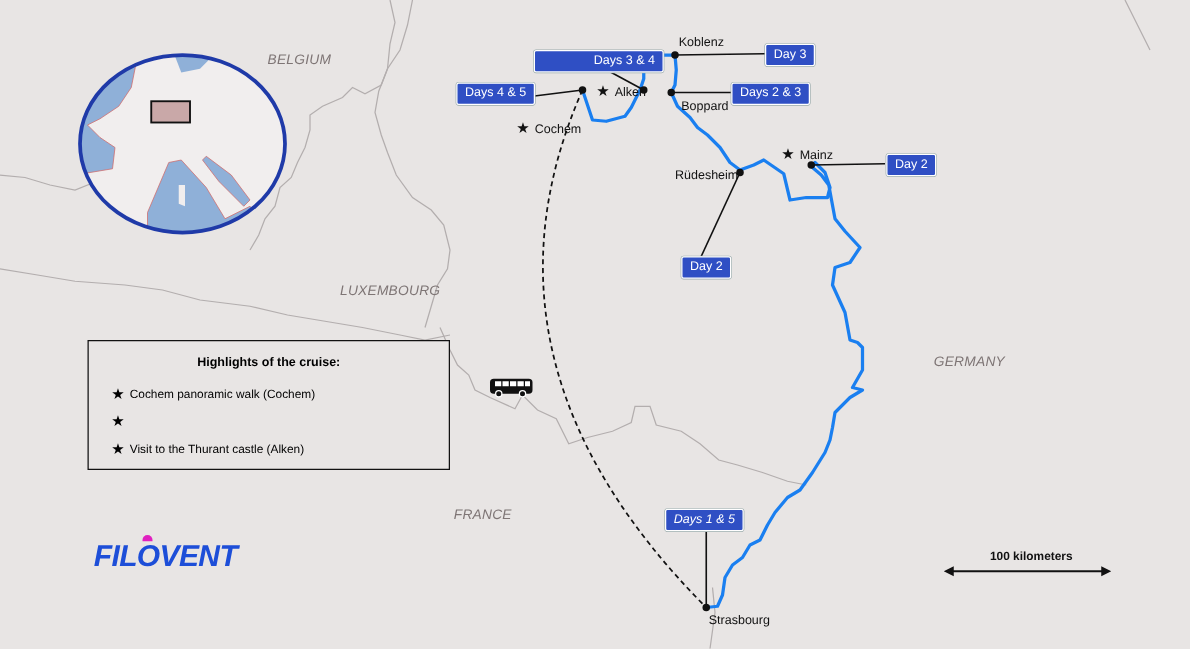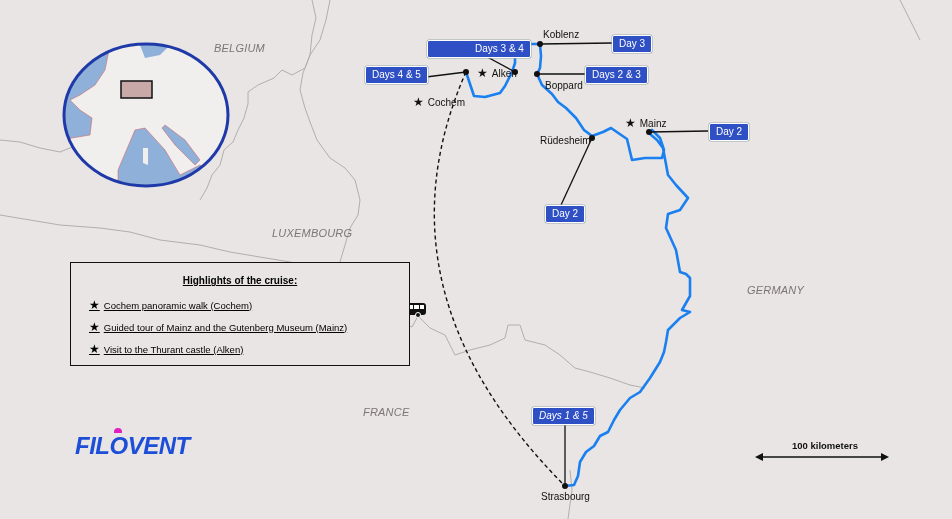--- a/index.html
+++ b/index.html
@@ -2,21 +2,21 @@
 <html><head>
   <meta charset="utf-8">
   <style>
     html, body { margin: 0; padding: 0; }
     body { width: 952px; height: 519px; overflow: hidden; background: #e8e5e4; font-family: "Liberation Sans", sans-serif; position: relative; }
     #map { position: absolute; left: 0; top: 0; width: 952px; height: 519px; }
     .lbl { position: absolute; font-size: 10px; color: #111; white-space: nowrap; }
     .country { position: absolute; font-size: 11px; color: #7e7575; letter-spacing: 0.2px; font-style: italic; }
     .country.it { }
     .tag { position: absolute; background: #2f4fc4; color: #fff; font-size: 10px; padding: 2px 6px; border-radius: 2px; border: 1.5px solid #fff; box-shadow: 0 0 0 0.5px #9aa; white-space: nowrap; line-height: 12px; }
-    .legend { position: absolute; left: 70px; top: 262px; width: 340px; height: 104px; border: 1.5px solid #111; background: #e8e5e4; box-sizing: border-box; text-decoration: underline; }
+    .legend { position: absolute; left: 70px; top: 272px; width: 290px; height: 104px; border: 1.5px solid #111; background: #e8e5e4; box-sizing: border-box; }
     .legend-title { text-align: center; font-size: 10px; font-weight: bold; margin-top: 12px; }
     .legend ul { list-style: none; margin: 12px 0 0 18px; padding: 0; }
     .legend li { font-size: 9.5px; margin-bottom: 8px; display: flex; align-items: center; }
     .star { font-size: 12px; margin-right: 4px; }
     .logo { position: absolute; left: 75px; top: 432px; font-size: 24px; font-weight: bold; font-style: italic; color: #1d4ed8; letter-spacing: -0.5px; }
     .logo-dot { position: absolute; left: 114px; top: 428px; width: 8px; height: 5px; border-radius: 4px 4px 0 0; background: #e020c0; }
     .scale-label { position: absolute; left: 792px; top: 440px; font-size: 9.5px; color: #111; font-weight: bold; }
   </style>
 </head>
 <body>
@@ -95,40 +95,39 @@
 <div class="country" style="left:272px;top:200px;margin-top:27px;">LUXEMBOURG</div>
 <div class="country it" style="left:747px;top:284px;">GERMANY</div>
 <div class="country it" style="left:363px;top:406px;">FRANCE</div>
 
 <div class="lbl" style="left:524px;top:29px;padding-left:19px;">Koblenz</div>
 <div class="lbl" style="left:477px;top:66px;"><span class="star">★</span><span>Alken</span></div>
 <div class="lbl" style="left:413px;top:95px;"><span class="star">★</span><span>Cochem</span></div>
 <div class="lbl" style="left:545px;top:80px;">Boppard</div>
 <div class="lbl" style="left:625px;top:116px;"><span class="star">★</span><span>Mainz</span></div>
 <div class="lbl" style="left:540px;top:135px;">Rüdesheim</div>
-<div class="lbl" style="left:541px;top:491px;">Strasbourg</div>
+<div class="lbl" style="left:567px;top:491px;">Strasbourg</div>
 
 <div class="tag" style="left:612px;top:35px;">Day 3</div>
 <div class="tag" style="left:427px;top:40px;padding-left:47px;">Days 3 &amp; 4</div>
 <div class="tag" style="left:365px;top:66px;">Days 4 &amp; 5</div>
 <div class="tag" style="left:585px;top:66px;">Days 2 &amp; 3</div>
 <div class="tag" style="left:709px;top:123px;">Day 2</div>
 <div class="tag" style="left:545px;top:205px;">Day 2</div>
 <div class="tag" style="left:532px;top:407px;font-style:italic;">Days 1 &amp; 5</div>
 
 <div class="legend">
   <div class="legend-title">Highlights of the cruise:</div>
   <ul>
     <li>
         <span class="star">★</span>
         <span>Cochem panoramic walk (Cochem)</span>
       </li>
     <li>
         <span class="star">★</span>
-        <span>Guided tour of Mainz and the Gutenberg Museum (Mainz)</span>
       </li>
     <li>
         <span class="star">★</span>
         <span>Visit to the Thurant castle (Alken)</span>
       </li>
   </ul>
 </div>
 
 <div class="logo-dot"></div>
 <div class="logo">FILOVENT</div>

